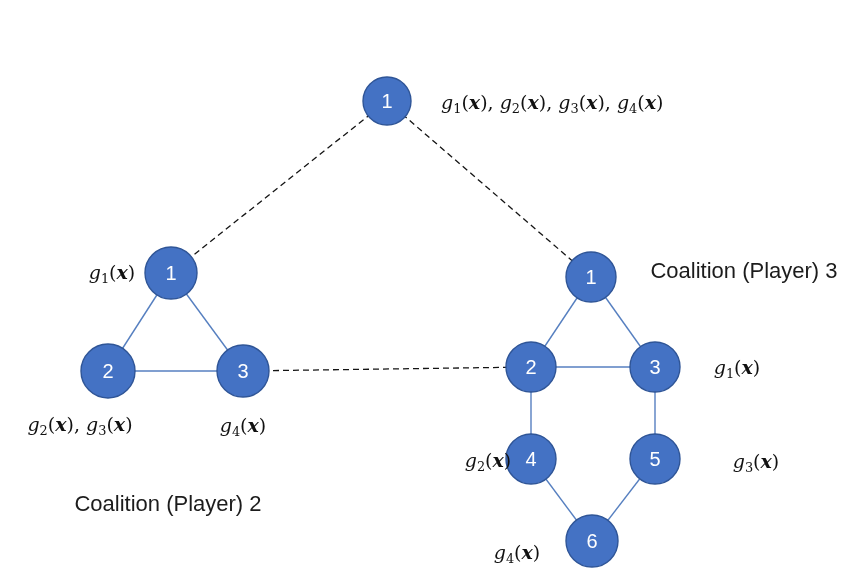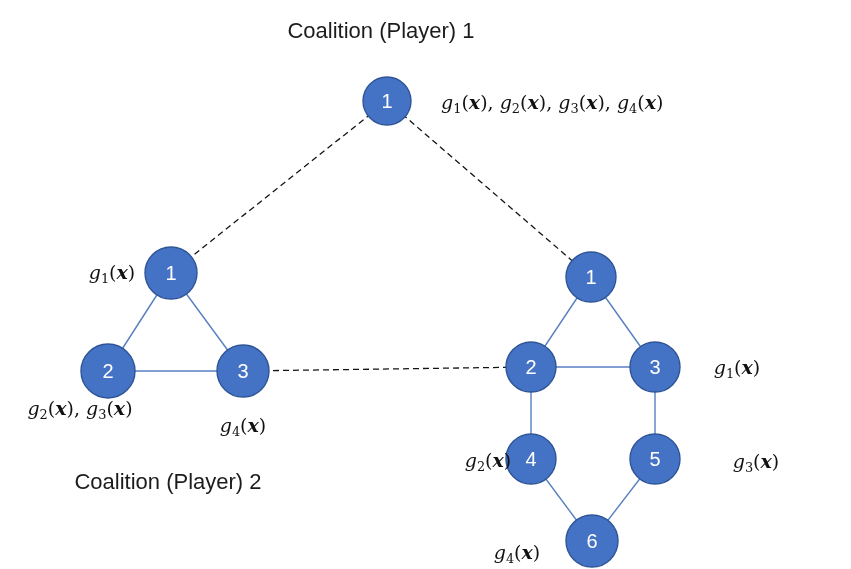--- a/index.html
+++ b/index.html
@@ -117,27 +117,27 @@
         <circle cx="655" cy="459" r="25"></circle>
         <text x="655" y="466">5</text>
       </g>
       <g class="node">
         <circle cx="592" cy="541" r="26"></circle>
         <text x="592" y="548">6</text>
       </g>
     </g>
   </svg>
 
-  <div class="lbl title" style="left:381px; top:31px;">Coalition (Player) 1</div>
-  <div class="lbl title" style="left:168px; top:482px;">Coalition (Player) 2</div>
+  <div class="lbl title" style="left:168px; top:504px;">Coalition (Player) 2</div>
+  <div class="lbl title" style="left:744px; top:271px;">Coalition (Player) 3</div>
 
   <div class="lbl math left-anchor" style="left:441px; top:102px;"><i>g</i><sub>1</sub>(<span class="bx">x</span>), <i>g</i><sub>2</sub>(<span class="bx">x</span>), <i>g</i><sub>3</sub>(<span class="bx">x</span>), <i>g</i><sub>4</sub>(<span class="bx">x</span>)</div>
 
   <div class="lbl math" style="left:112px; top:272px;"><i>g</i><sub>1</sub>(<span class="bx">x</span>)</div>
-  <div class="lbl math" style="left:80px; top:408px;"><i>g</i><sub>2</sub>(<span class="bx">x</span>), <i>g</i><sub>3</sub>(<span class="bx">x</span>)</div>
+  <div class="lbl math" style="left:80px; top:424px;"><i>g</i><sub>2</sub>(<span class="bx">x</span>), <i>g</i><sub>3</sub>(<span class="bx">x</span>)</div>
   <div class="lbl math" style="left:243px; top:425px;"><i>g</i><sub>4</sub>(<span class="bx">x</span>)</div>
 
   <div class="lbl math" style="left:737px; top:367px;"><i>g</i><sub>1</sub>(<span class="bx">x</span>)</div>
   <div class="lbl math" style="left:460px; top:460px;margin-left:28px;"><i>g</i><sub>2</sub>(<span class="bx">x</span>)</div>
   <div class="lbl math" style="left:736px; top:461px;margin-left:20px;"><i>g</i><sub>3</sub>(<span class="bx">x</span>)</div>
   <div class="lbl math" style="left:517px; top:552px;"><i>g</i><sub>4</sub>(<span class="bx">x</span>)</div>
 
 </div>
 
 </body></html>

